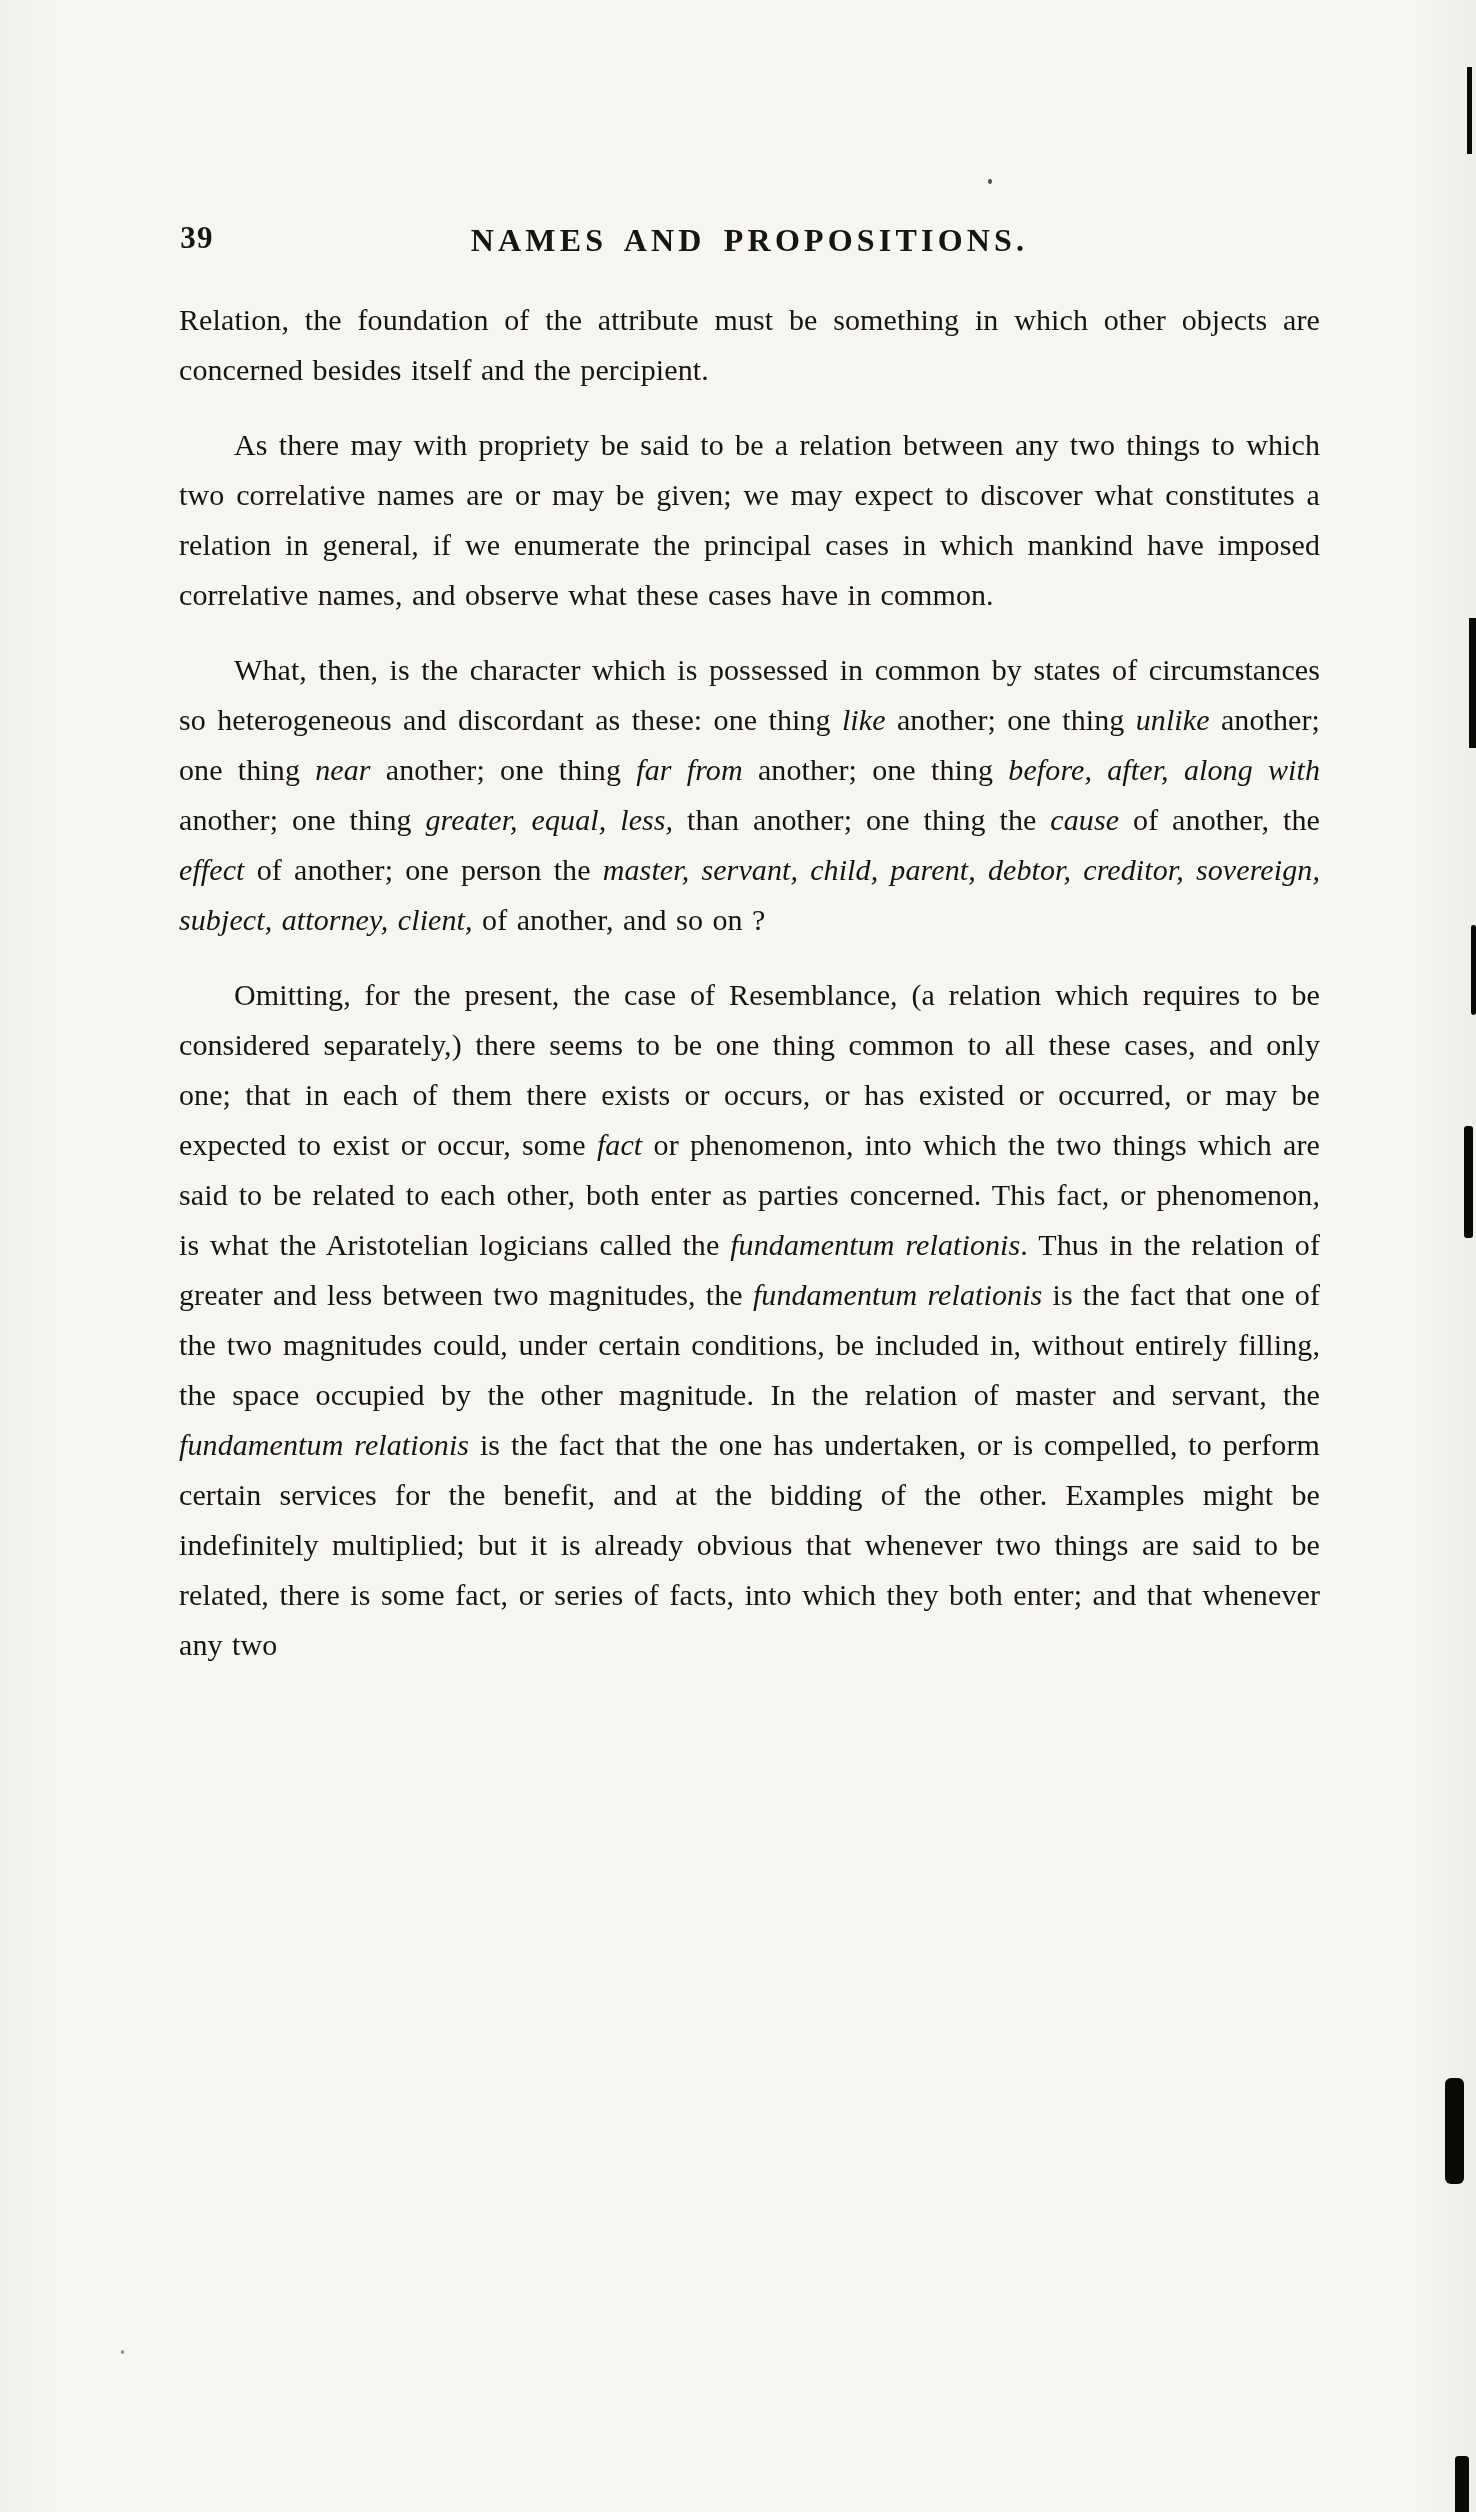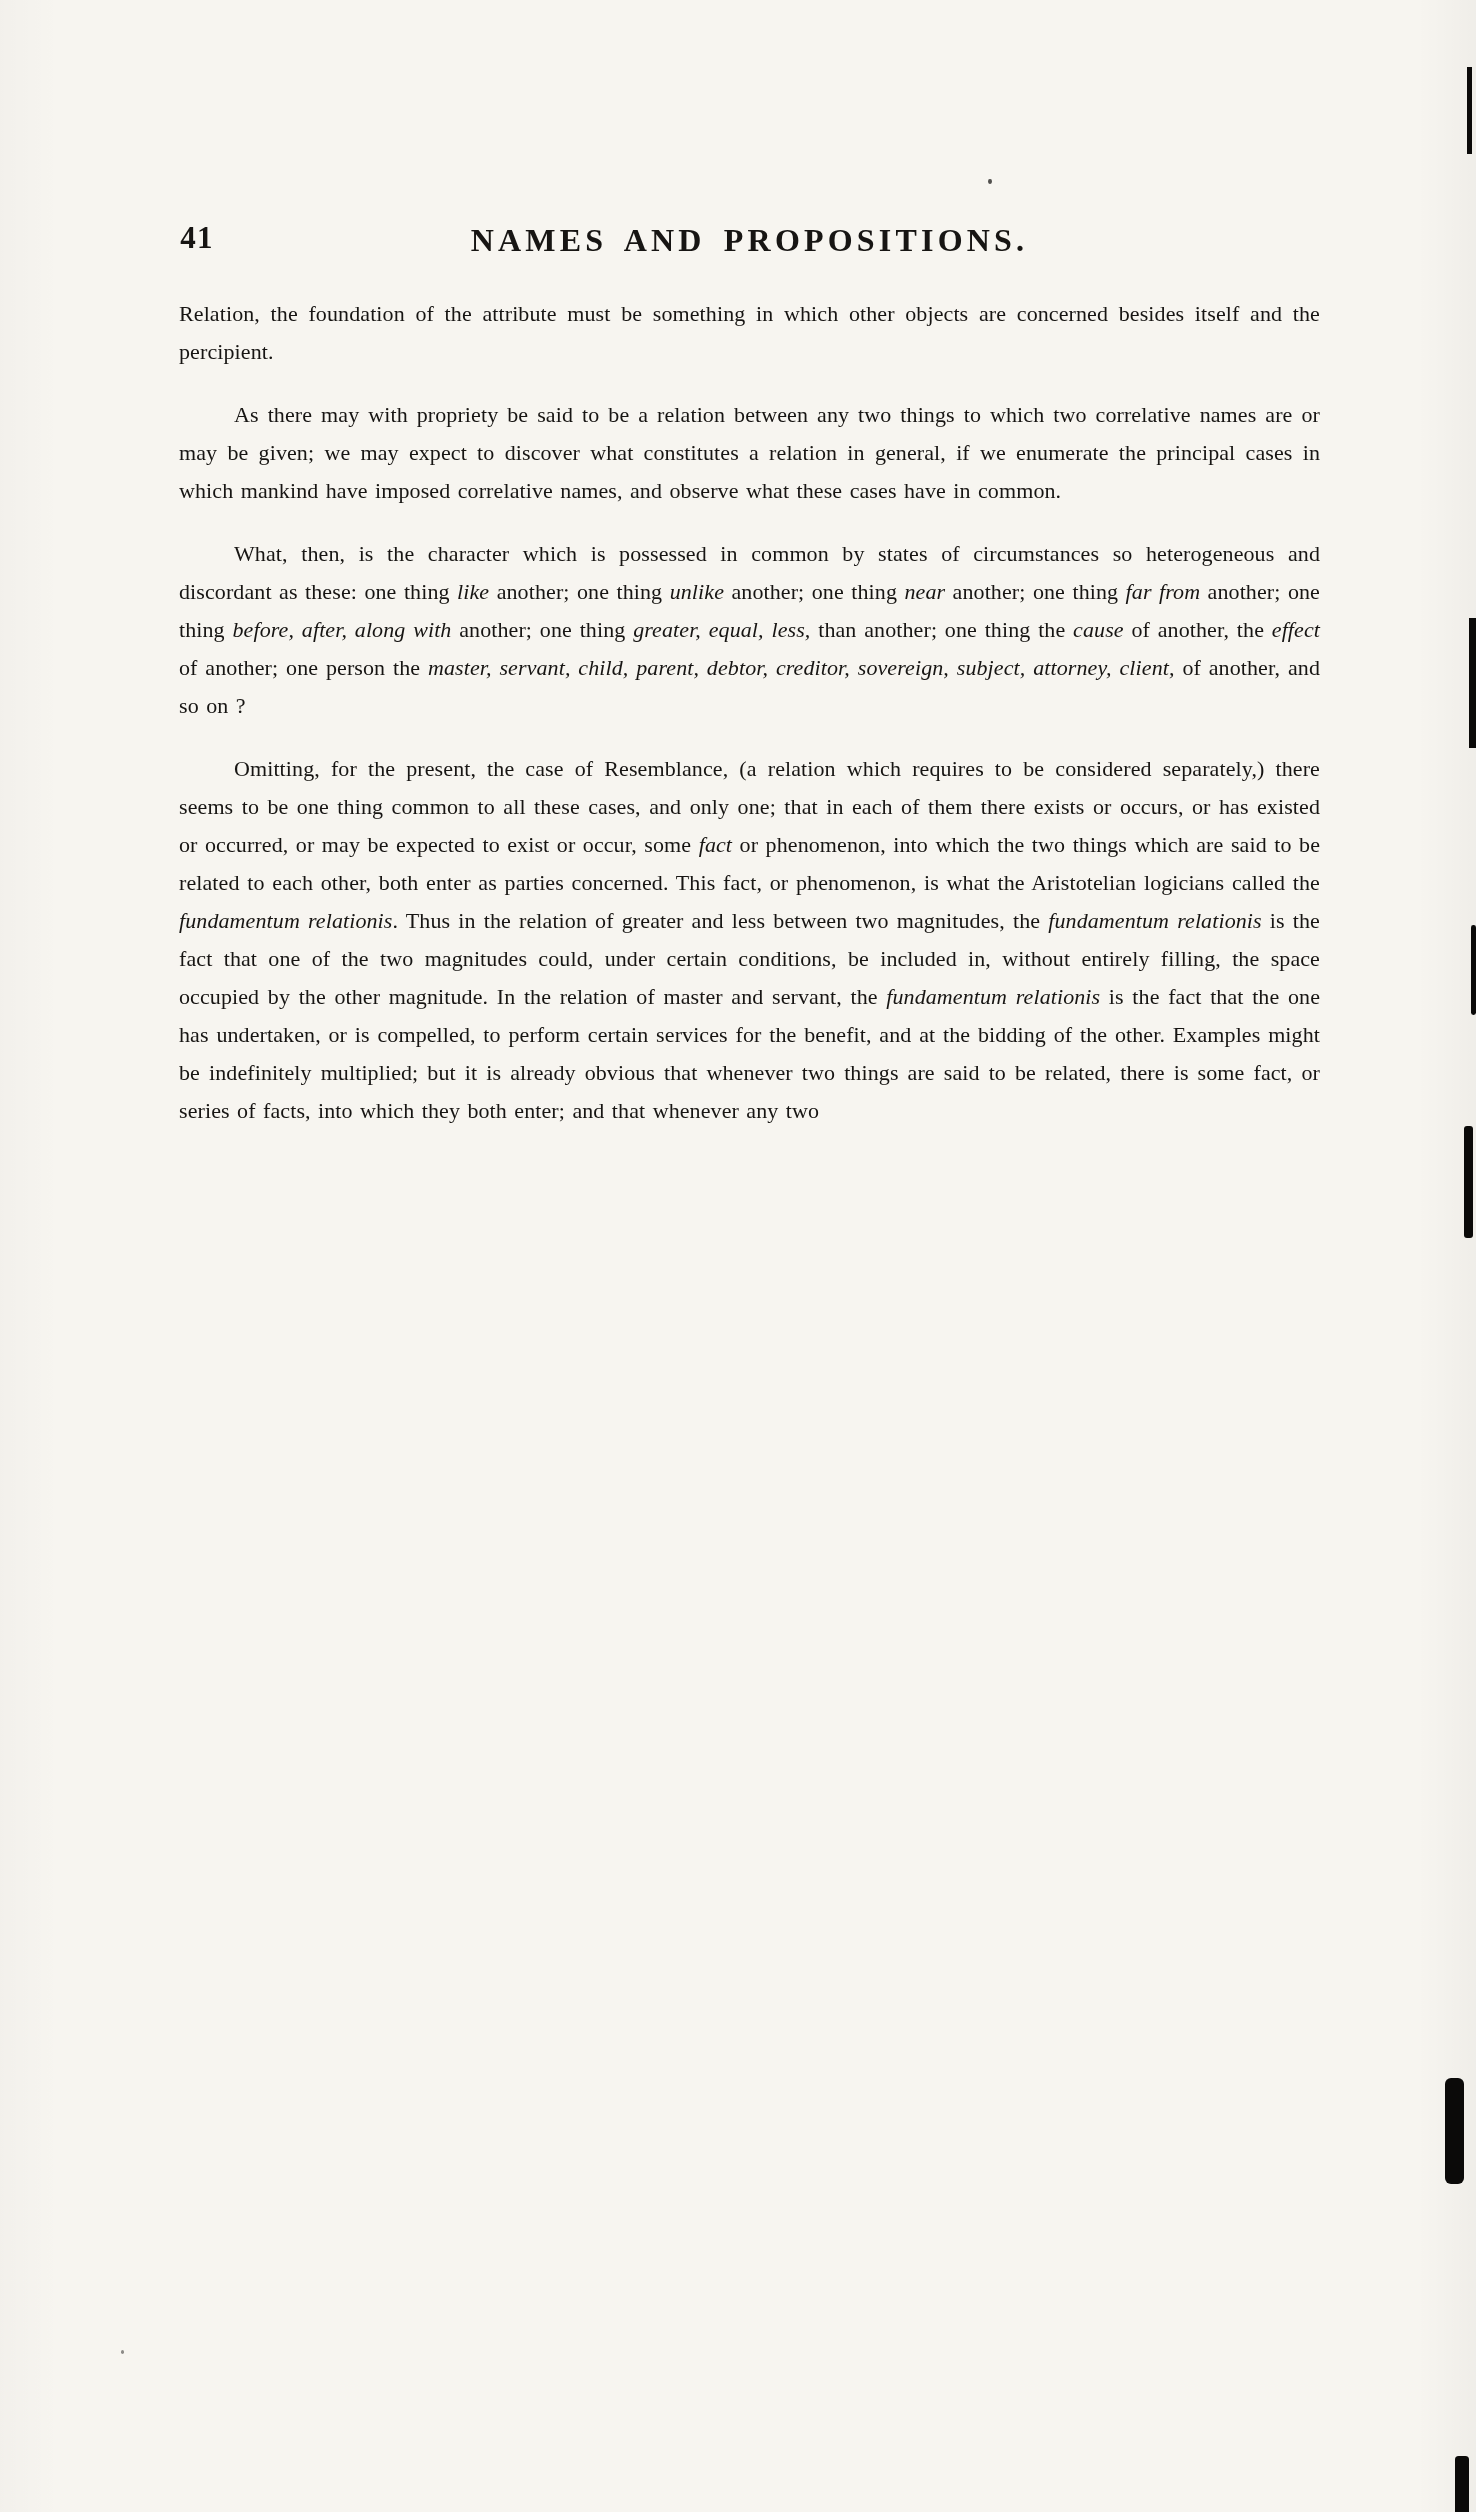--- a/index.html
+++ b/index.html
@@ -48,22 +48,22 @@
     left: 0;
     right: 0;
     top: 6px;
     text-align: center;
     font-size: 32px;
     letter-spacing: 4.2px;
     font-weight: bold;
     word-spacing: 6px;
   }
   .body-text p {
-    font-size: 22px;
-    line-height: 38px;
+    font-size: 30px;
+    line-height: 50px;
     text-align: justify;
     letter-spacing: 0.1px;
     word-spacing: 1.8px;
   }
   .body-text p.indent { text-indent: 55px; margin-top: 25px; }
   .body-text p.no-indent { text-indent: 0; }
   .body-text i { font-style: italic; }
   
   .artifact {
     position: absolute;
@@ -79,21 +79,21 @@
   .speck2 { left: 121px;  top: 2350px; width: 3px; height: 3.6px; border-radius: 50%; opacity: .45; }
 </style>
 </head>
 <body>
 
 <div class="page">
 
   <div class="content">
 
     <div class="header-row">
-      <span class="pagenum">41</span>
+      <span class="pagenum">39</span>
       <span class="running-head">NAMES AND PROPOSITIONS.</span>
     </div>
 
     <div class="body-text" id="body-text">
         <p class="no-indent"><span>Relation, the foundation of the attribute must be something in which other objects are concerned besides itself and the percipient.</span></p>
         <p class="indent"><span>As there may with propriety be said to be a relation between any two things to which two correlative names are or may be given; we may expect to discover what constitutes a relation in general, if we enumerate the principal cases in which mankind have imposed correlative names, and observe what these cases have in common.</span></p>
         <p class="indent"><span>What, then, is the character which is possessed in common by states of circumstances so heterogeneous and discordant as these: one thing </span><i>like</i><span> another; one thing </span><i>unlike</i><span> another; one thing </span><i>near</i><span> another; one thing </span><i>far from</i><span> another; one thing </span><i>before, after, along with</i><span> another; one thing </span><i>greater, equal, less,</i><span> than another; one thing the </span><i>cause</i><span> of another, the </span><i>effect</i><span> of another; one person the </span><i>master, servant, child, parent, debtor, creditor, sovereign, subject, attorney, client,</i><span> of another, and so on ?</span></p>
         <p class="indent"><span>Omitting, for the present, the case of Resemblance, (a relation which requires to be considered separately,) there seems to be one thing common to all these cases, and only one; that in each of them there exists or occurs, or has existed or occurred, or may be expected to exist or occur, some </span><i>fact</i><span> or phenomenon, into which the two things which are said to be related to each other, both enter as parties concerned.  This fact, or phenomenon, is what the Aristotelian logicians called the </span><i>fundamentum relationis</i><span>.  Thus in the relation of greater and less between two magnitudes, the </span><i>fundamentum relationis</i><span> is the fact that one of the two magnitudes could, under certain conditions, be included in, without entirely filling, the space occupied by the other magnitude.  In the relation of master and servant, the </span><i>fundamentum relationis</i><span> is the fact that the one has undertaken, or is compelled, to perform certain services for the benefit, and at the bidding of the other.  Examples might be indefinitely multiplied; but it is already obvious that whenever two things are said to be related, there is some fact, or series of facts, into which they both enter; and that whenever any two</span></p>
       </div>
 

